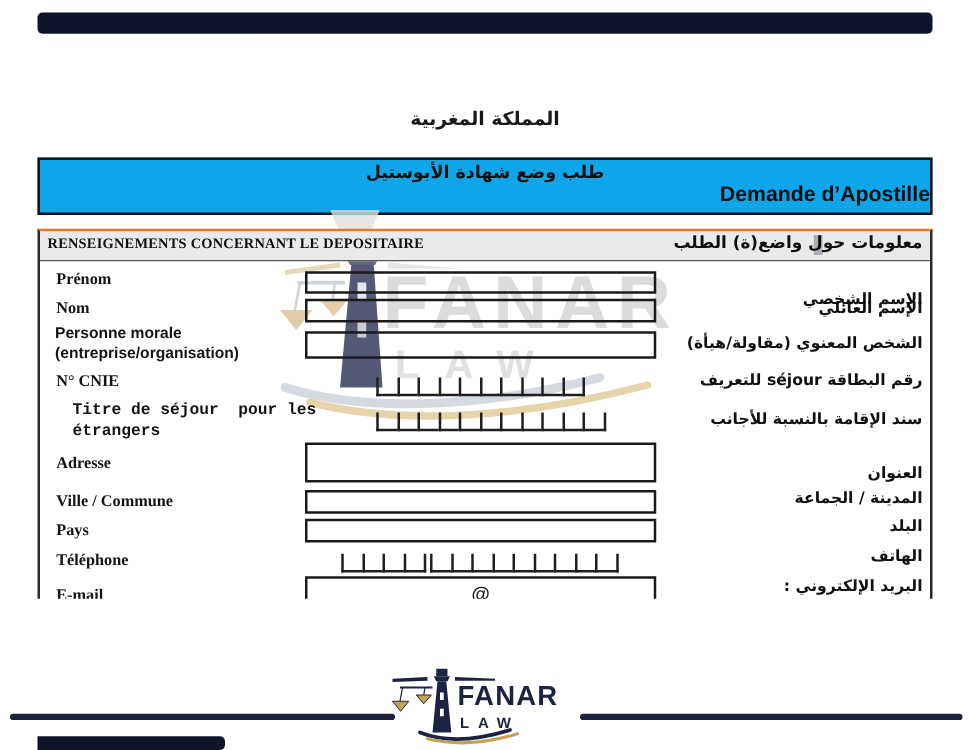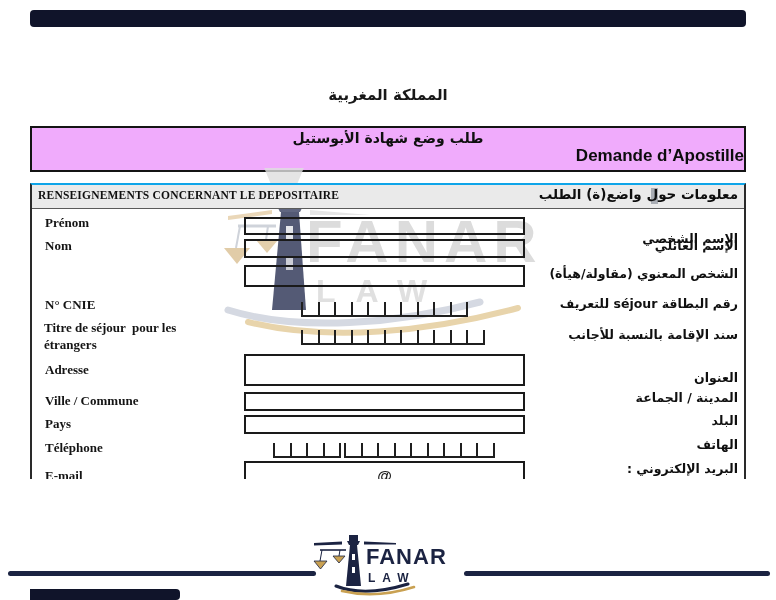--- a/index.html
+++ b/index.html
@@ -9,31 +9,31 @@
 
   
   .top-bar{left:30px;top:10px;width:716px;height:17px;background:#10142a;border-radius:4px;}
   .bottom-bar{left:30px;top:589px;width:150px;height:11px;background:#10142a;border-radius:0 4px 4px 0;}
 
   
   .kingdom{left:0;right:0;top:86px;text-align:center;font-family:"DejaVu Sans",sans-serif;
            font-weight:bold;font-size:15px;color:#181818;}
 
   
-  .title-box{left:30px;top:126px;width:712px;height:42px;background:#f0abfc;
+  .title-box{left:30px;top:126px;width:712px;height:42px;background:#0ea5e9;
              border:2px solid #141414;text-align:center;}
   .title-ar{font-family:"DejaVu Sans",sans-serif;font-weight:bold;font-size:14px;margin-top:2px;color:#101010;}
   .title-fr{font-family:"Liberation Sans",sans-serif;font-weight:bold;font-size:17px;margin-top:0px;color:#0d0d0d;text-align:right;}
 
   
   .wm-tip{left:262px;top:168px;width:44px;height:16px;background:#dedede;
           clip-path:polygon(20% 100%,80% 100%,95% 0,5% 0);opacity:.8;}
 
   
-  .section{left:30px;top:183px;width:712px;height:294px;border-top:2px solid #0ea5e9;
+  .section{left:30px;top:183px;width:712px;height:294px;border-top:2px solid #f97316;
            border-left:2px solid #2a2a2a;border-right:2px solid #2a2a2a;
            box-sizing:content-box;overflow:hidden;}
   .sec-header{position:absolute;left:0;top:0;width:100%;height:23px;background:#eaeaea;
               border-bottom:1px solid #5a5a5a;}
   .sec-fr{position:absolute;left:6px;top:4px;font-weight:bold;font-size:11.5px;letter-spacing:.2px;color:#101010;}
   .sec-ar{position:absolute;right:6px;top:1px;font-family:"DejaVu Sans",sans-serif;direction:rtl;
           font-weight:bold;font-size:13.5px;color:#0e0e0e;}
   .cursor-block{position:absolute;right:86px;top:3px;width:7px;height:16px;background:#a9adb4;}
 
   
@@ -98,22 +98,24 @@
 
   <div class="abs section">
     <div class="sec-header">
       <span class="sec-fr">RENSEIGNEMENTS CONCERNANT LE DEPOSITAIRE</span>
       <span class="cursor-block"></span>
       <span class="sec-ar">معلومات حول واضع(ة) الطلب</span>
     </div>
 
     <div class="lbl" style="left:13px;top:30px;">Prénom</div>
     <div class="lbl" style="left:13px;top:53px;">Nom</div>
+    <div class="lbl sans" style="left:12px;top:73px;">Personne morale
+(entreprise/organisation)</div>
     <div class="lbl" style="left:13px;top:112px;">N° CNIE</div>
-    <div class="lbl" style="left:12px;top:135px;">Titre de séjour  pour les
+    <div class="lbl" style="left:26px;top:135px;font-family:Liberation Mono, monospace;">Titre de séjour  pour les
 étrangers</div>
     <div class="lbl" style="left:13px;top:177px;">Adresse</div>
     <div class="lbl" style="left:13px;top:208px;">Ville / Commune</div>
     <div class="lbl" style="left:13px;top:231px;">Pays</div>
     <div class="lbl" style="left:13px;top:255px;text-align:center;">Téléphone</div>
     <div class="lbl" style="left:13px;top:283px;">E-mail</div>
 
     <div class="ar-lbl" style="top:46px;">الإسم الشخصي</div>
     <div class="ar-lbl" style="top:53px;">الإسم العائلي</div>
     <div class="ar-lbl" style="top:81px;">الشخص المعنوي  (مقاولة/هيأة)</div>

